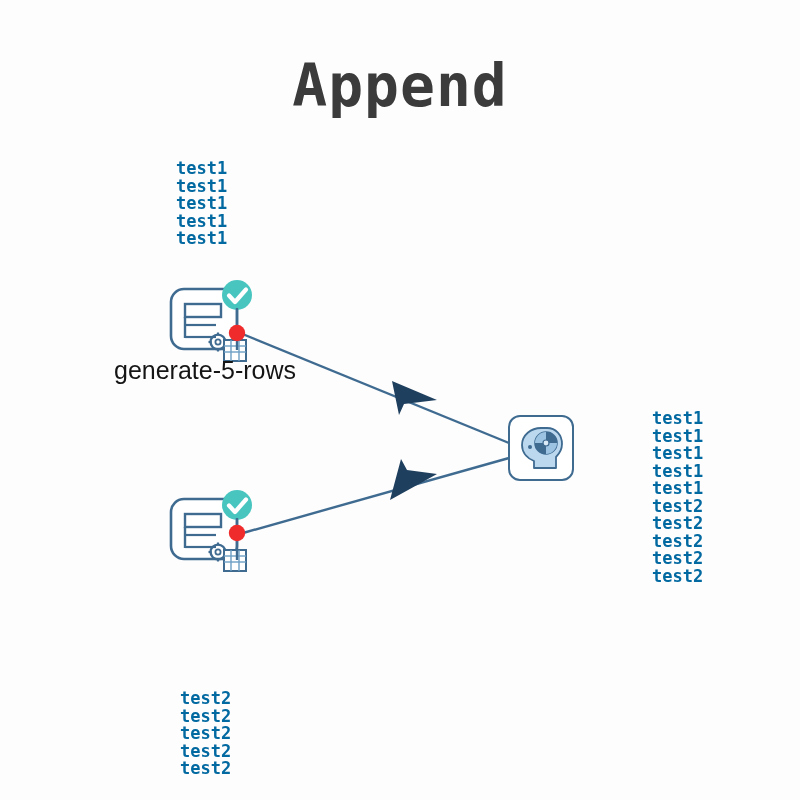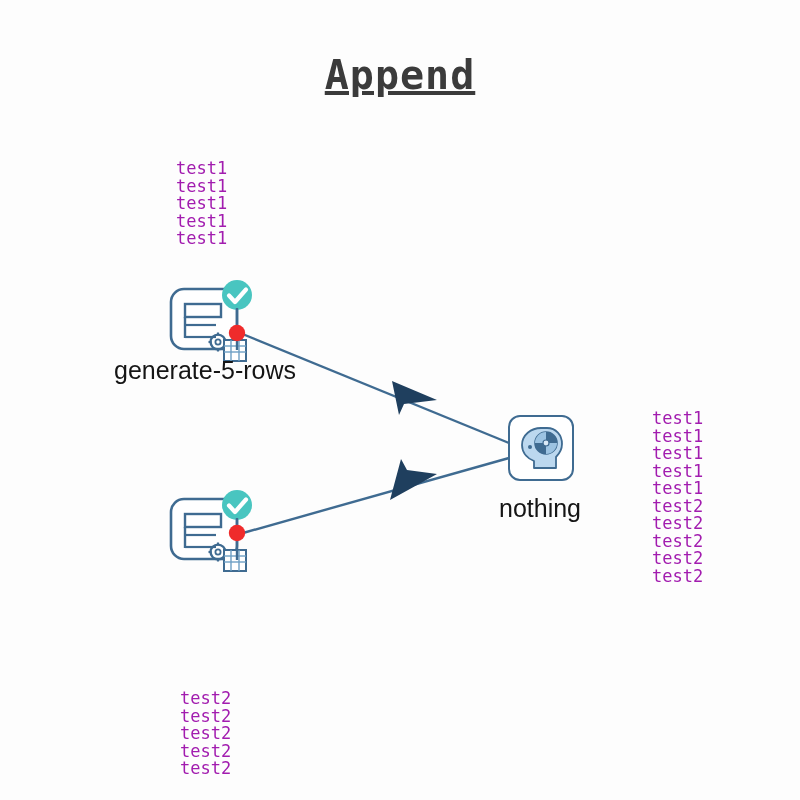--- a/index.html
+++ b/index.html
@@ -18,34 +18,33 @@
 
   
   #title {
     position: absolute;
     top: 52px;
     left: 0;
     width: 800px;
     text-align: center;
     font-family: "DejaVu Sans Mono", monospace;
     font-weight: bold;
-    font-size: 40px;
+    font-size: 58px;
     letter-spacing: 1px;
     color: #3b3b3b;
-    text-decoration: underline;
   }
 
   
   .data-block {
     position: absolute;
     font-family: "DejaVu Sans Mono", monospace;
     font-size: 17px;
-    font-weight: normal;
+    font-weight: bold;
     line-height: 17.5px;
-    color: #a21caf;
+    color: #0369a1;
     white-space: pre;
   }
   #data-top-left  { left: 176px; top: 160px; }
   #data-bottom-left { left: 180px; top: 690px; }
   #data-right     { left: 652px; top: 410px; }
 
   
   #edges {
     position: absolute;
     left: 0; top: 0;
@@ -213,15 +212,14 @@
       <circle cx="14" cy="24" r="2" fill="#3f6b91"></circle>
 
       <circle cx="30" cy="20" r="11" fill="#dbeaf7" stroke="#3f6b91" stroke-width="1.6"></circle>
       <path d="M30,20 L30,9 A11,11 0 0,1 41,20 Z" fill="#3f6b91"></path>
       <path d="M30,20 L19,20 A11,11 0 0,1 30,9 Z" fill="#9cc3e2"></path>
       <path d="M30,20 L41,20 A11,11 0 0,1 30,31 Z" fill="#9cc3e2"></path>
       <path d="M30,20 L30,31 A11,11 0 0,1 19,20 Z" fill="#3f6b91"></path>
       <circle cx="30" cy="20" r="3" fill="#dbeaf7" stroke="#3f6b91" stroke-width="1.2"></circle>
     </svg>
   </div>
-  <div class="node-label" id="label-nothing">nothing</div>
 
 </div>
 
 </body></html>

